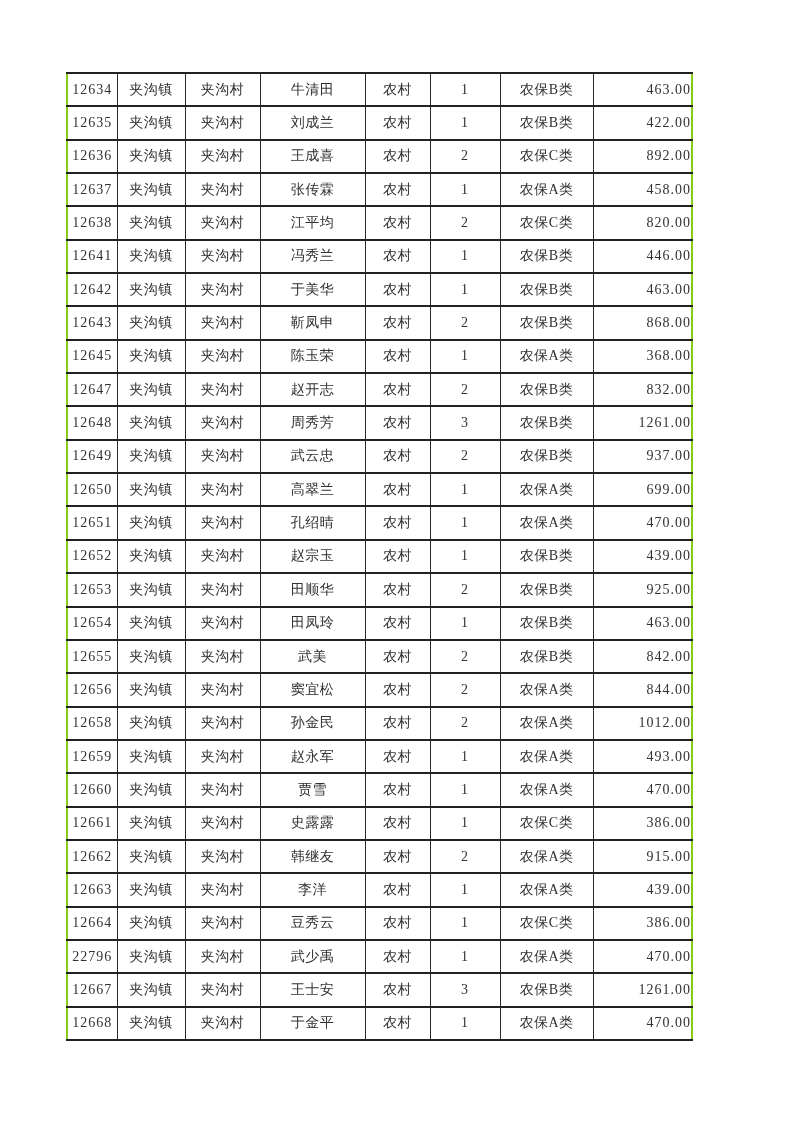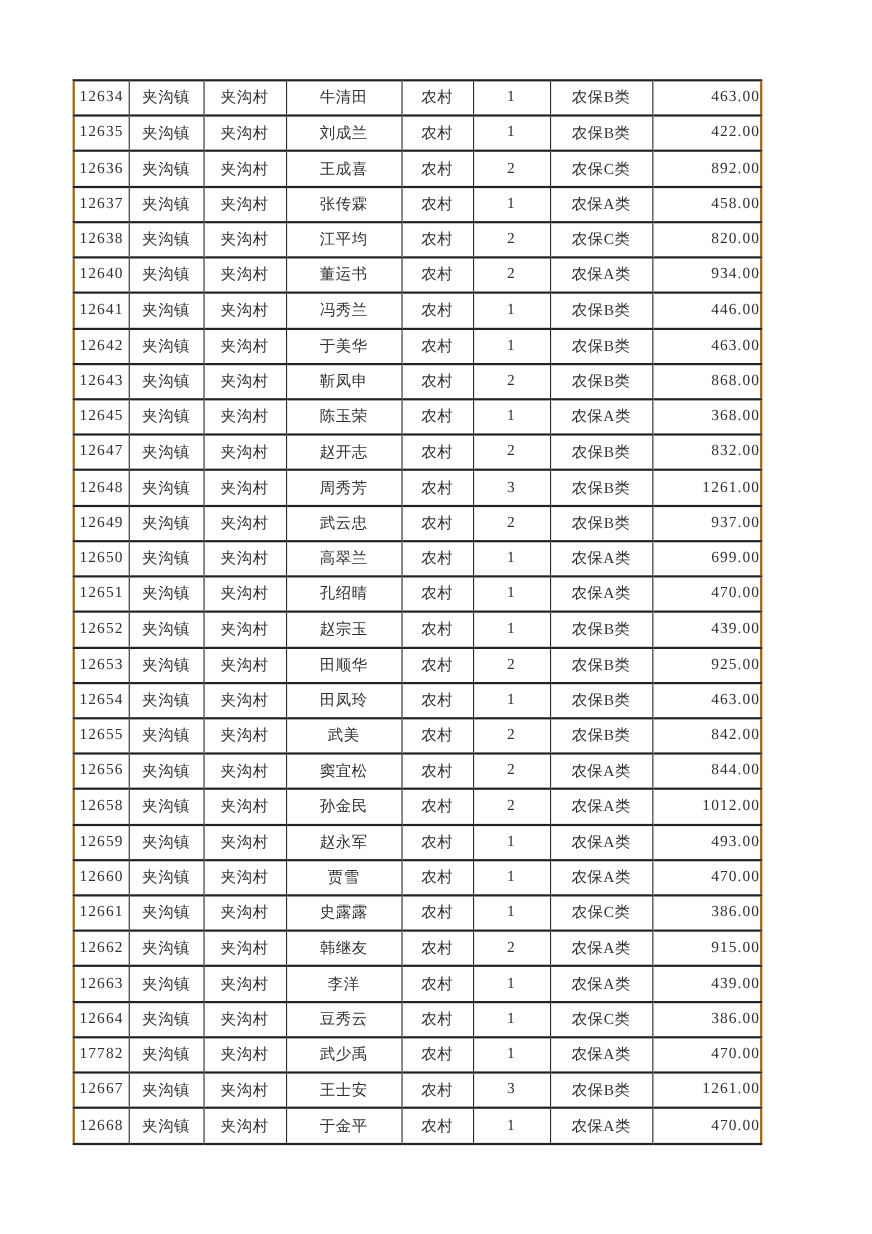--- a/index.html
+++ b/index.html
@@ -16,21 +16,21 @@
     font-family: "Liberation Serif", "DejaVu Serif", serif;
   }
   .record-table {
     position: absolute;
     left: 66px;
     top: 72px;
     width: 625px;
     height: 969px;
     border-collapse: collapse;
     table-layout: fixed;
-    border: 2px solid #a16207;
+    border: 2px solid #84cc16;
   }
   .record-table td {
     border-left: 1px solid #2a2a2a;
     border-right: 1px solid #2a2a2a;
     border-top: 2px solid #222222;
     border-bottom: 2px solid #222222;
     font-size: 14px;
     color: #313131;
     text-align: center;
     vertical-align: middle;
@@ -111,30 +111,20 @@
     <td>夹沟镇</td>
     <td>夹沟村</td>
     <td>江平均</td>
     <td>农村</td>
     <td class="num">2</td>
     <td>农保C类</td>
     <td class="num amount">820.00</td>
   </tr>
 
 
-  <tr>
-    <td class="num">12640</td>
-    <td>夹沟镇</td>
-    <td>夹沟村</td>
-    <td>董运书</td>
-    <td>农村</td>
-    <td class="num">2</td>
-    <td>农保A类</td>
-    <td class="num amount">934.00</td>
-  </tr>
 
   <tr>
     <td class="num">12641</td>
     <td>夹沟镇</td>
     <td>夹沟村</td>
     <td>冯秀兰</td>
     <td>农村</td>
     <td class="num">1</td>
     <td>农保B类</td>
     <td class="num amount">446.00</td>
@@ -358,21 +348,21 @@
     <td>夹沟村</td>
     <td>豆秀云</td>
     <td>农村</td>
     <td class="num">1</td>
     <td>农保C类</td>
     <td class="num amount">386.00</td>
   </tr>
 
 
   <tr>
-    <td class="num">17782</td>
+    <td class="num">22796</td>
     <td>夹沟镇</td>
     <td>夹沟村</td>
     <td>武少禹</td>
     <td>农村</td>
     <td class="num">1</td>
     <td>农保A类</td>
     <td class="num amount">470.00</td>
   </tr>
 
   <tr>

